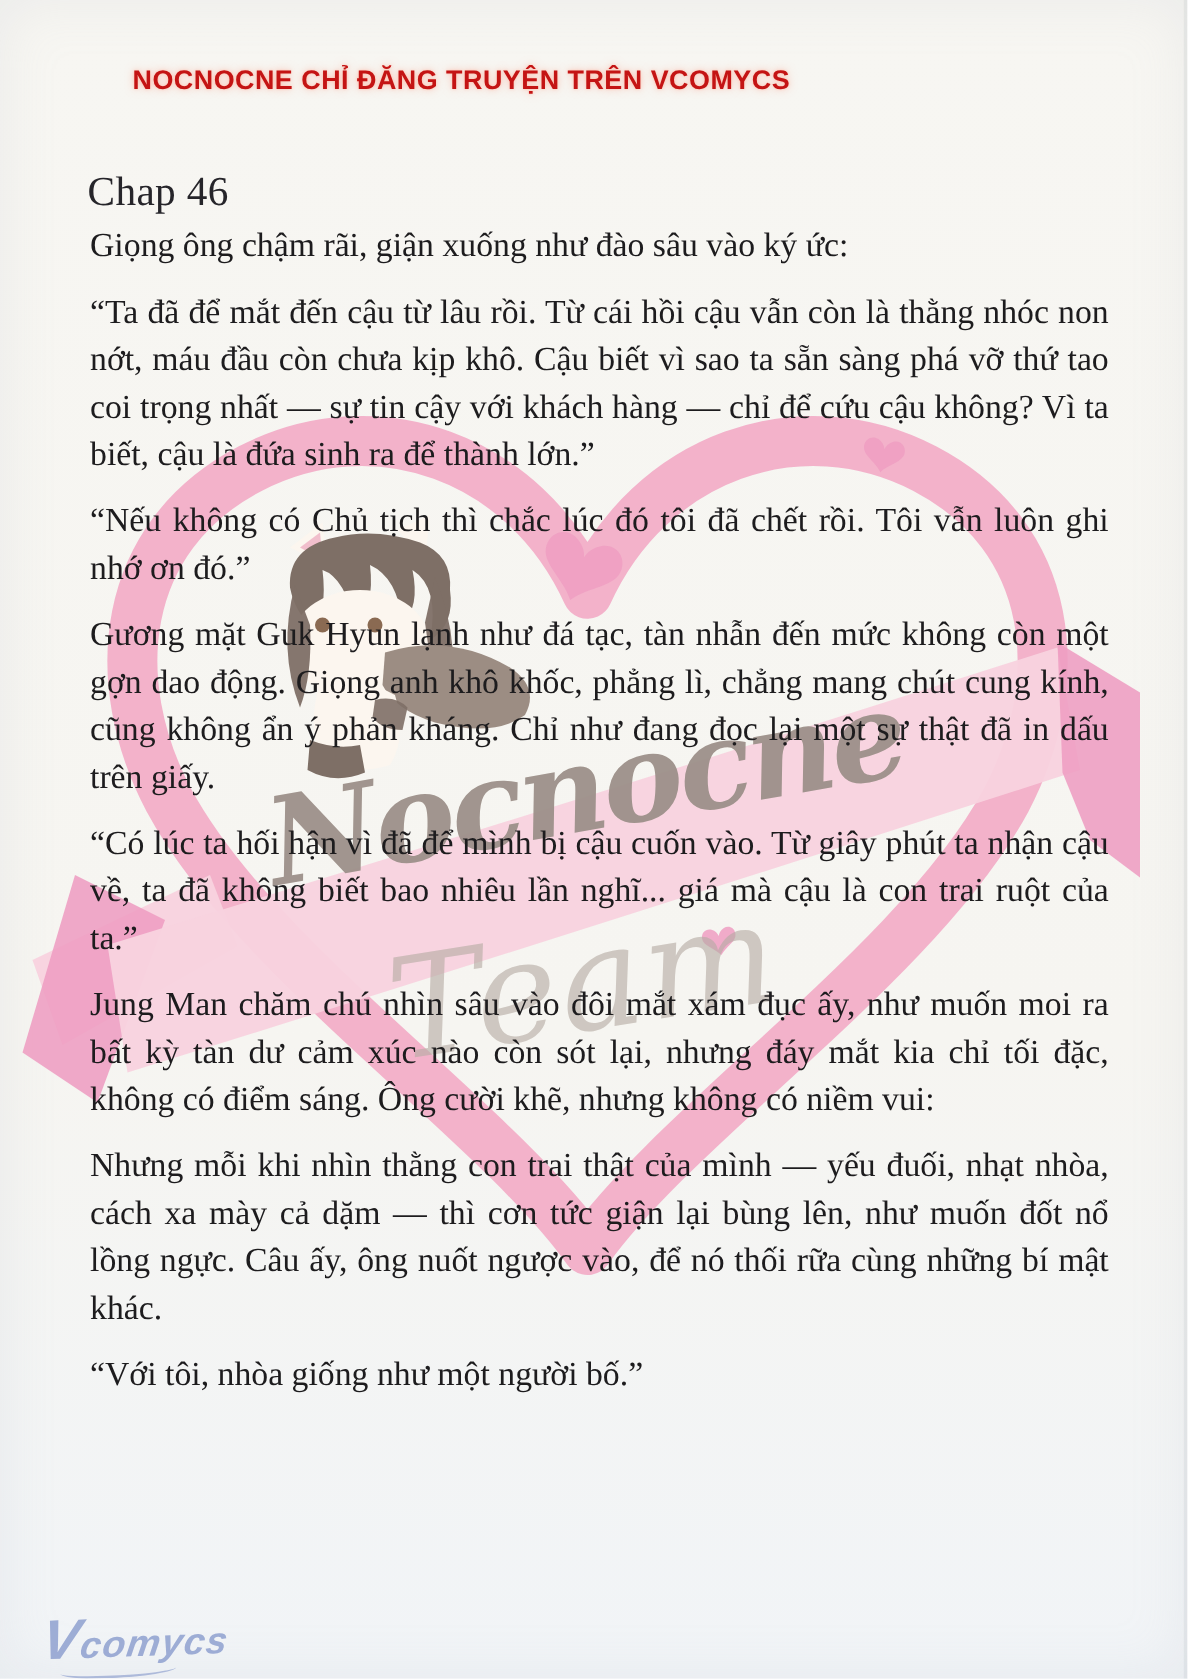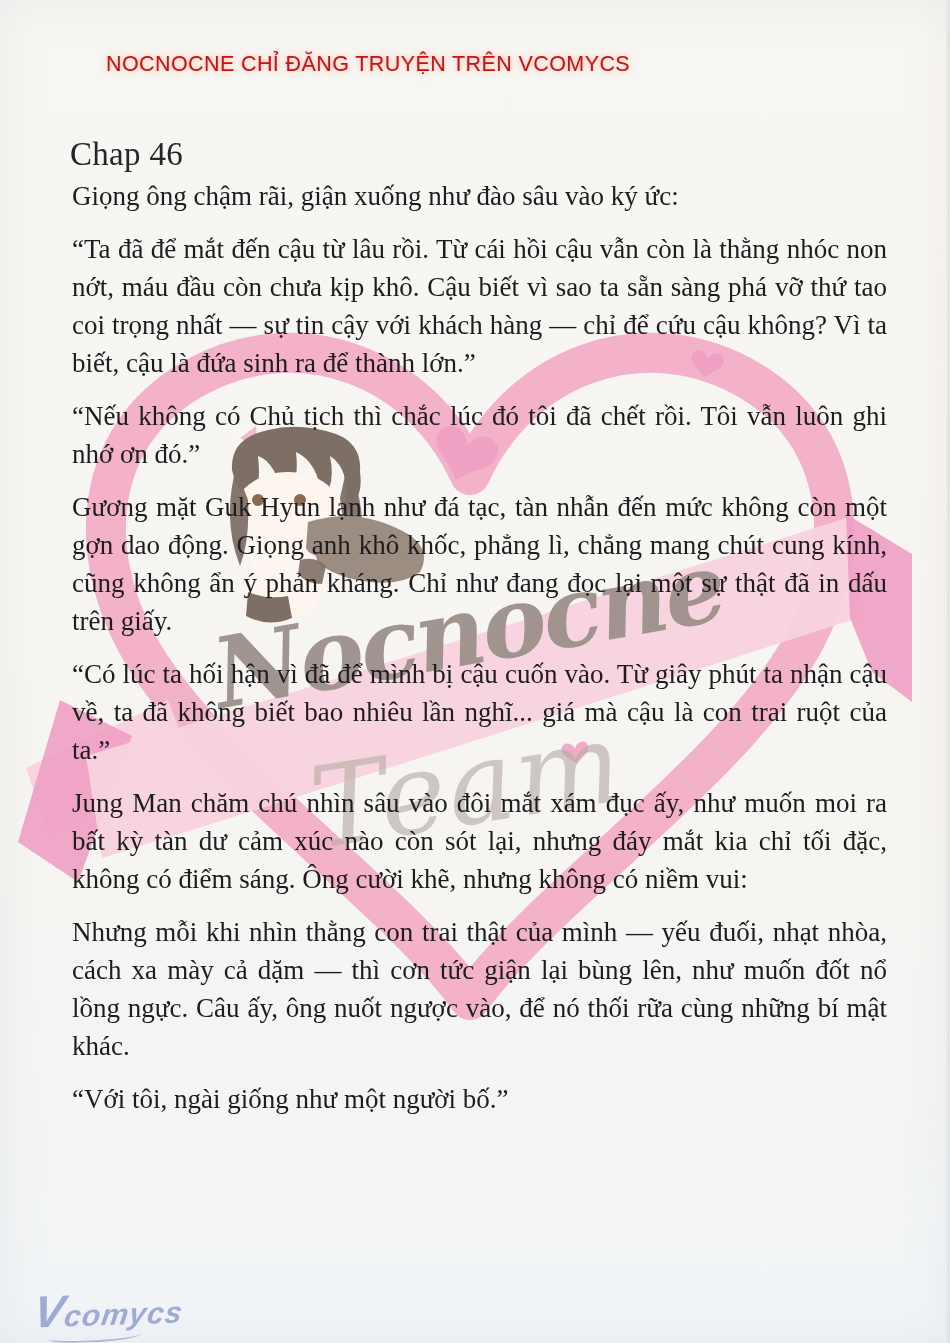--- a/index.html
+++ b/index.html
@@ -33,21 +33,21 @@
   .ribbon-dark{fill:var(--ribbon_dark);opacity:.88;}
   .mini-heart{fill:var(--ribbon_dark);opacity:.85;}
   .wm-name{font-family:"DejaVu Serif",serif;font-weight:bold;font-style:italic;
            font-size:97px;letter-spacing:-3px;fill:var(--wm_gray);opacity:.94;}
   .wm-team{font-family:"DejaVu Serif",serif;font-style:italic;font-size:112px;
            letter-spacing:2px;fill:var(--wm_gray_light);opacity:.62;}
   
   .site-header{
     position:absolute;left:106px;top:52px;z-index:3;
     font-family:"Liberation Sans","DejaVu Sans",sans-serif;
-    font-weight:normal;font-size:21.5px;letter-spacing:.4px;
+    font-weight:bold;font-size:21.5px;letter-spacing:.4px;
     color:var(--header_red);
     text-shadow:0 0 7px rgba(255,150,125,.55),0 0 2px rgba(255,190,170,.8);
   }
   .chap-title{
     position:absolute;left:70px;top:136px;z-index:3;
     font-size:33px;color:#26252a;letter-spacing:.3px;
   }
   
   .story{
     position:absolute;left:72px;top:177px;width:815px;z-index:2;
@@ -134,18 +134,18 @@
   <div class="chap-title">Chap 46</div>
 
   <div class="story">
     <p>Giọng ông chậm rãi, giận xuống như đào sâu vào ký ức:</p>
     <p>“Ta đã để mắt đến cậu từ lâu rồi. Từ cái hồi cậu vẫn còn là thằng nhóc non nớt, máu đầu còn chưa kịp khô. Cậu biết vì sao ta sẵn sàng phá vỡ thứ tao coi trọng nhất — sự tin cậy với khách hàng — chỉ để cứu cậu không? Vì ta biết, cậu là đứa sinh ra để thành lớn.”</p>
     <p>“Nếu không có Chủ tịch thì chắc lúc đó tôi đã chết rồi. Tôi vẫn luôn ghi nhớ ơn đó.”</p>
     <p>Gương mặt Guk Hyun lạnh như đá tạc, tàn nhẫn đến mức không còn một gợn dao động. Giọng anh khô khốc, phẳng lì, chẳng mang chút cung kính, cũng không ẩn ý phản kháng. Chỉ như đang đọc lại một sự thật đã in dấu trên giấy.</p>
     <p>“Có lúc ta hối hận vì đã để mình bị cậu cuốn vào. Từ giây phút ta nhận cậu về, ta đã không biết bao nhiêu lần nghĩ... giá mà cậu là con trai ruột của ta.”</p>
     <p>Jung Man chăm chú nhìn sâu vào đôi mắt xám đục ấy, như muốn moi ra bất kỳ tàn dư cảm xúc nào còn sót lại, nhưng đáy mắt kia chỉ tối đặc, không có điểm sáng. Ông cười khẽ, nhưng không có niềm vui:</p>
     <p>Nhưng mỗi khi nhìn thằng con trai thật của mình — yếu đuối, nhạt nhòa, cách xa mày cả dặm — thì cơn tức giận lại bùng lên, như muốn đốt nổ lồng ngực. Câu ấy, ông nuốt ngược vào, để nó thối rữa cùng những bí mật khác.</p>
-    <p>“Với tôi, ngài giống như một người bố.”</p>
+    <p>“Với tôi, nhòa giống như một người bố.”</p>
   </div>
 
   <div class="vlogo">Vcomycs</div>
 
 </div>
 
 </body></html>

